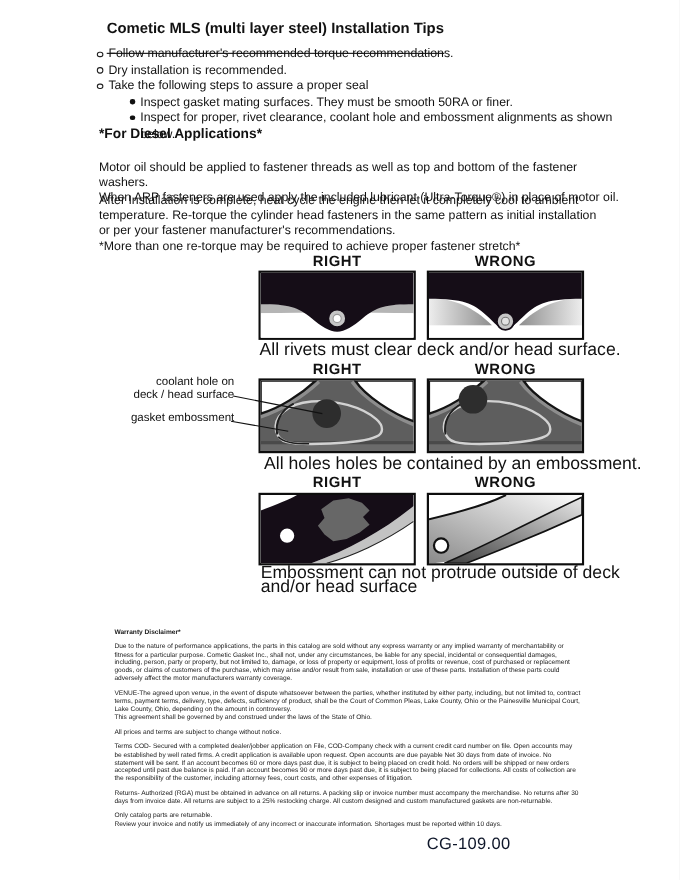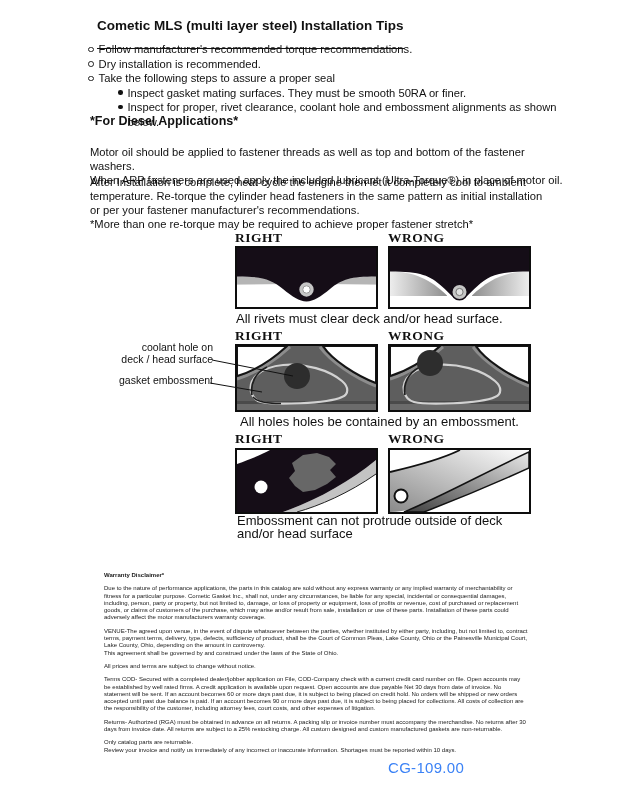--- a/index.html
+++ b/index.html
@@ -15,30 +15,30 @@
     border-bottom:1.6px solid #111;padding-bottom:15px;display:inline-block;
   }
   .tips{left:88px;top:42px;width:480px;font-size:11.2px;line-height:14.5px;}
   .tip-row{display:flex;align-items:flex-start;}
   .tip-row.sub{margin-left:30px;}
   .marker{flex:0 0 auto;margin:4.5px 5px 0 0;width:4.5px;height:4.5px;border-radius:50%;}
   .marker.hollow{border:1.1px solid #222;background:#fff;width:3.6px;height:3.6px;}
   .marker.solid{background:#111;}
   .diesel-h{left:90px;top:114px;font-size:12.5px;font-weight:bold;}
   .body-p{left:90px;font-size:11.2px;line-height:13.8px;white-space:pre-line;width:480px;margin-top:16px;}
-  .dg-head{width:143px;text-align:left;font-size:13.5px;font-weight:bold;letter-spacing:0.5px;font-family:Liberation Serif, serif;}
+  .dg-head{width:143px;text-align:center;font-size:13.5px;font-weight:bold;letter-spacing:0.5px;}
   .panel{width:143px;border:2px solid #0d0d0d;background:#fff;box-sizing:border-box;}
   .panel svg{display:block;width:100%;height:100%;}
-  .caption{font-size:13px;line-height:13px;white-space:pre-line;}
+  .caption{font-size:16px;line-height:13px;white-space:pre-line;}
   .dg-label{width:100px;text-align:right;font-size:10.5px;line-height:11.5px;white-space:pre-line;}
   .leader{overflow:visible;}
   .disc{left:104px;top:572px;width:424px;font-size:6px;line-height:7.3px;color:#1a1a1a;}
   .disc .dh{font-weight:bold;margin:0 0 6px 0;}
   .disc p{margin:0 0 6px 0;white-space:pre-line;}
-  .footer{left:388px;top:759px;font-size:15px;letter-spacing:0.3px;color:#3b82f6;}
+  .footer{left:388px;top:759px;font-size:15px;letter-spacing:0.3px;color:#0f172a;}
 </style>
 </head>
 <body>
 
 <div class="page">
 
   <div class="abs title">Cometic MLS (multi layer steel) Installation Tips</div>
 
   <div class="abs tips">
     <div class="tip-row">

